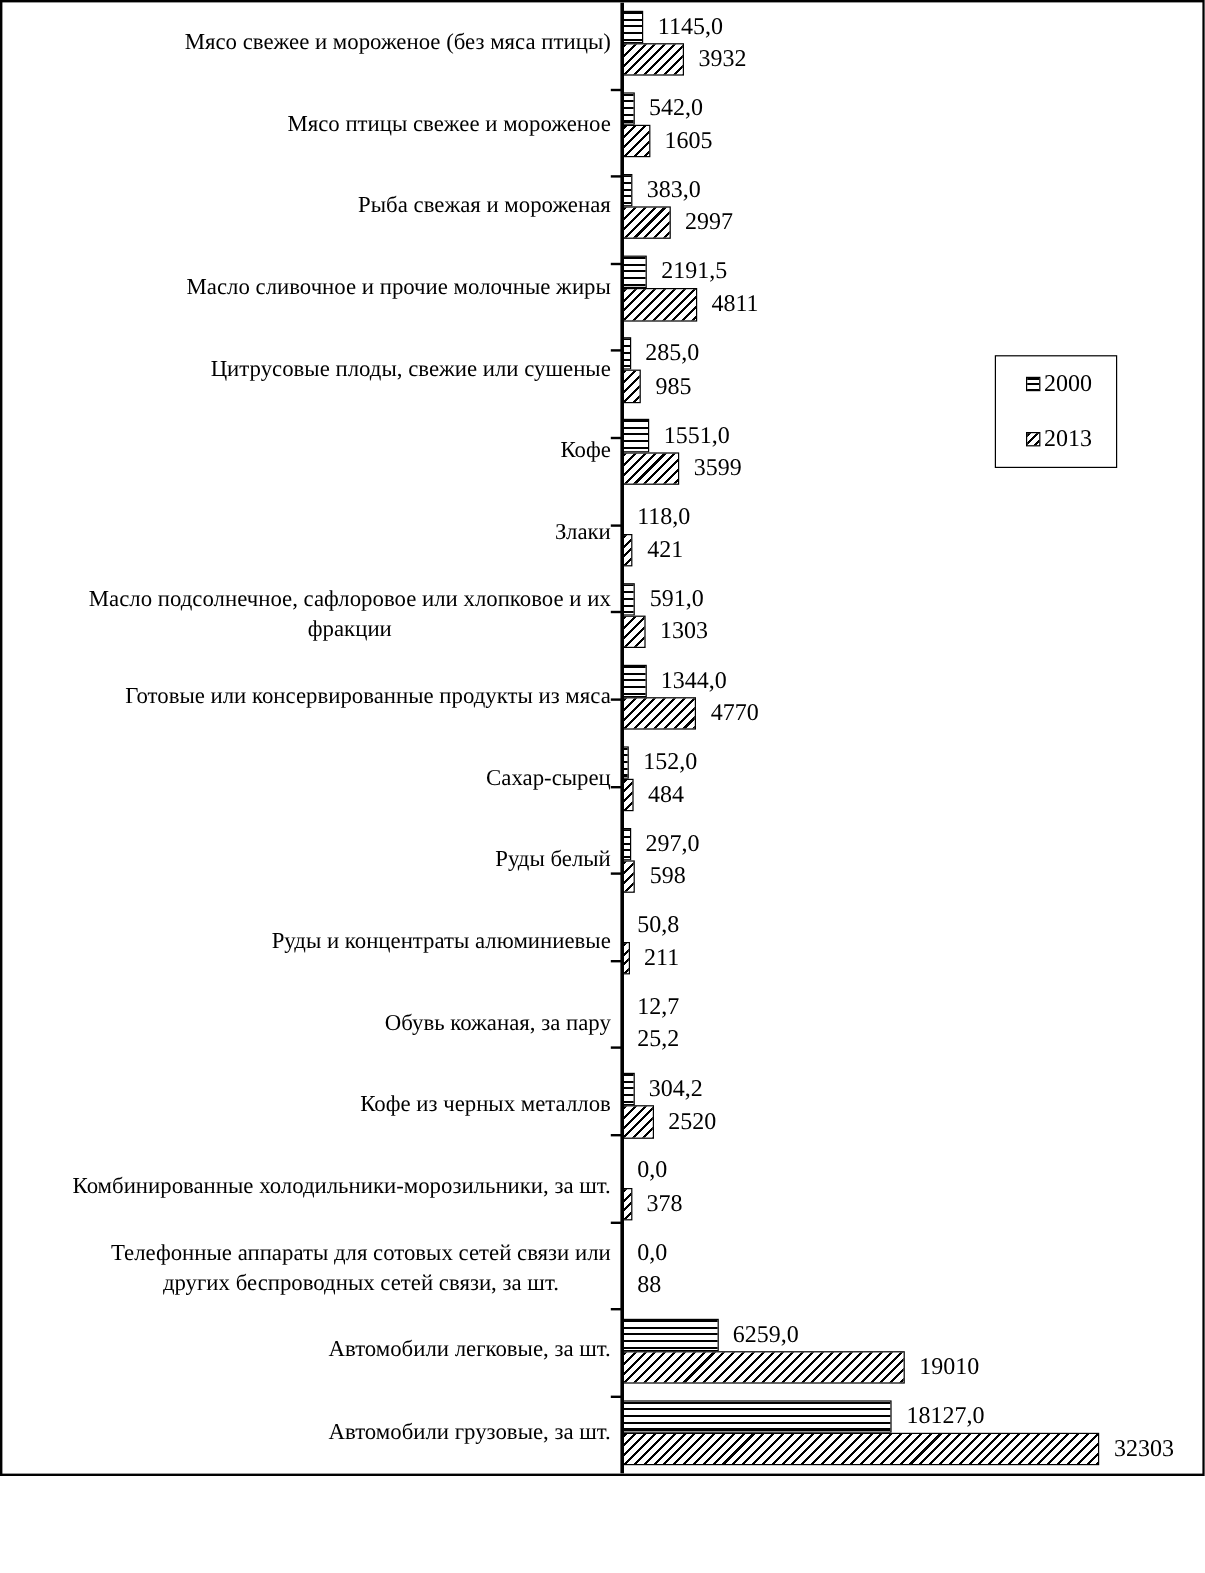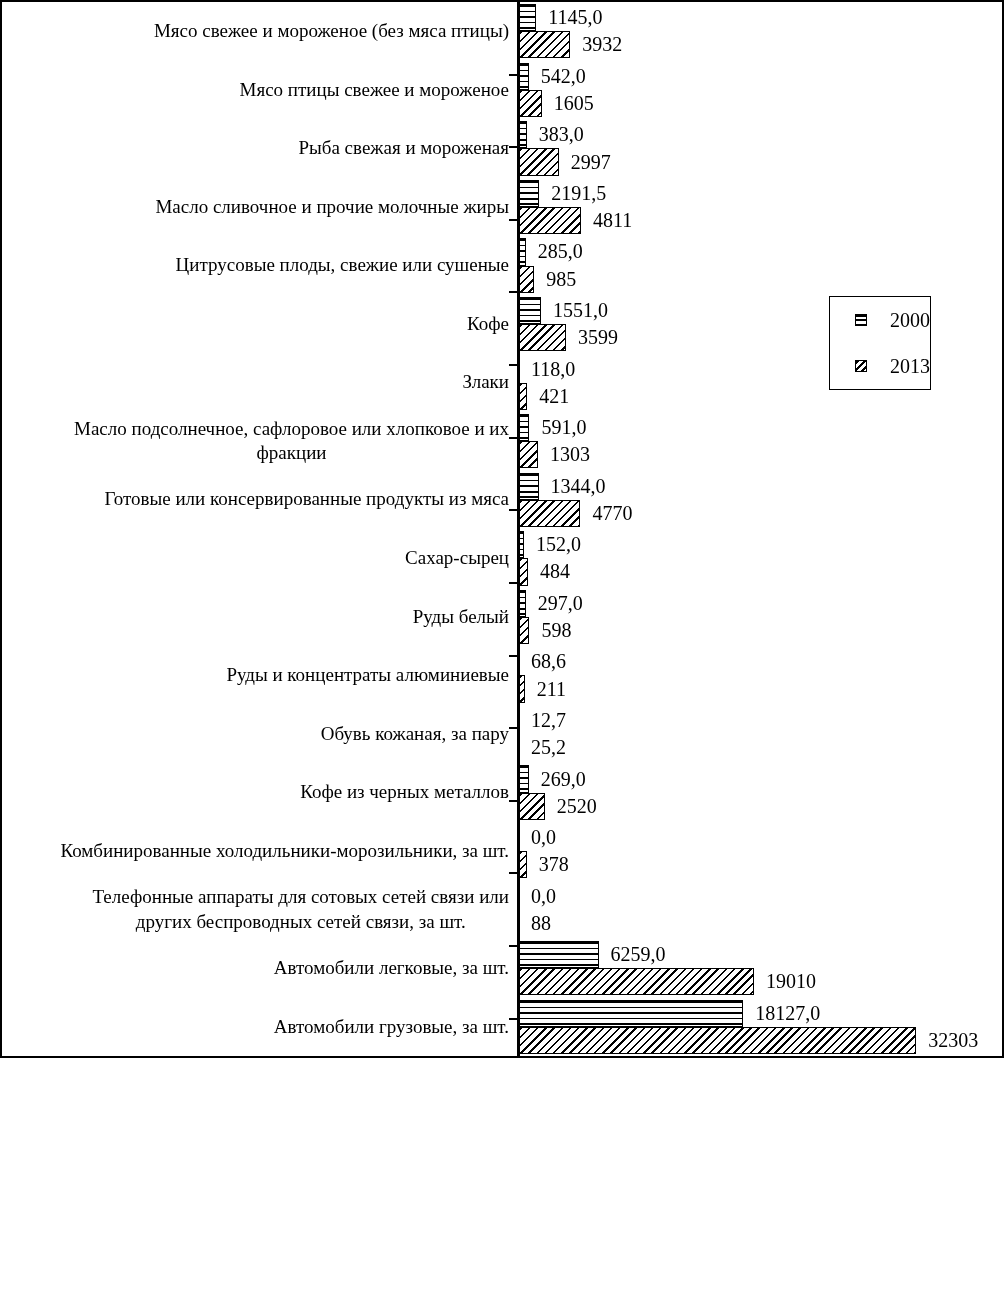--- a/index.html
+++ b/index.html
@@ -1,20 +1,20 @@
 <!DOCTYPE html>
 <html><head>
 <meta charset="utf-8">
 <style>
   * { margin: 0; padding: 0; box-sizing: border-box; }
   html, body { background: #ffffff; }
   #canvas {
     position: relative;
     width: 1004px;
-    height: 1058px;
+    height: 1230px;
     border: 2px solid #000;
     background: #fff;
     font-family: "Liberation Serif", "DejaVu Serif", serif;
     color: #000;
     overflow: hidden;
   }
   #rows {
     position: absolute;
     left: 0; top: 0; right: 0; bottom: 0;
     display: flex;
@@ -90,21 +90,21 @@
     flex: none;
   }
   .swatch-2000 {
     background-image: repeating-linear-gradient(180deg,
       #000 0, #000 1.6px, #fff 1.6px, #fff 4.4px);
   }
   .swatch-2013 {
     background-image: repeating-linear-gradient(135deg,
       #000 0, #000 2.2px, #fff 2.2px, #fff 5.2px);
   }
-  .legend-label { font-size: 20px; line-height: 1; margin-left: 20px; }
+  .legend-label { font-size: 20px; line-height: 1; }
 </style>
 </head>
 <body>
 
 <div id="canvas">
   <div id="rows">
   <div class="row">
     <div class="label-cell">
       <span class="cat-label">Мясо свежее и мороженое (без мяса птицы)</span>
     </div>
@@ -281,21 +281,21 @@
     </div>
   </div>
 
   <div class="row">
     <div class="label-cell">
       <span class="cat-label">Руды и концентраты алюминиевые</span>
     </div>
     <div class="bars-cell">
       <div class="bar-line">
 
-        <span class="val">68,6</span>
+        <span class="val">50,8</span>
       </div>
       <div class="bar-line">
         <div class="bar bar-2013" style="width: 5.7742px;"></div>
         <span class="val">211</span>
       </div>
     </div>
   </div>
 
   <div class="row">
     <div class="label-cell">
@@ -313,21 +313,21 @@
     </div>
   </div>
 
   <div class="row">
     <div class="label-cell">
       <span class="cat-label">Кофе из черных металлов</span>
     </div>
     <div class="bars-cell">
       <div class="bar-line">
         <div class="bar bar-2000" style="width: 9.727px;"></div>
-        <span class="val">269,0</span>
+        <span class="val">304,2</span>
       </div>
       <div class="bar-line">
         <div class="bar bar-2013" style="width: 25.7822px;"></div>
         <span class="val">2520</span>
       </div>
     </div>
   </div>
 
   <div class="row">
     <div class="label-cell">

